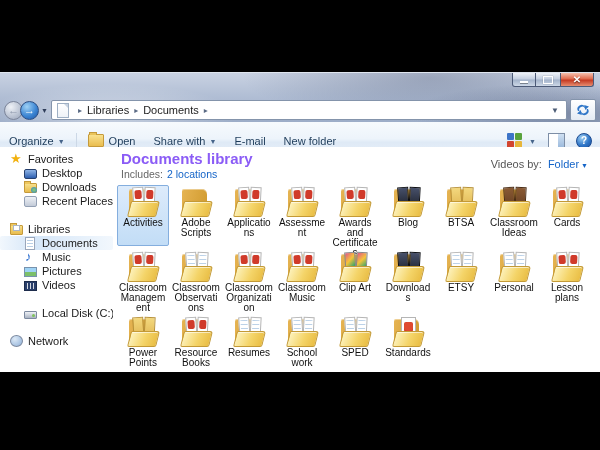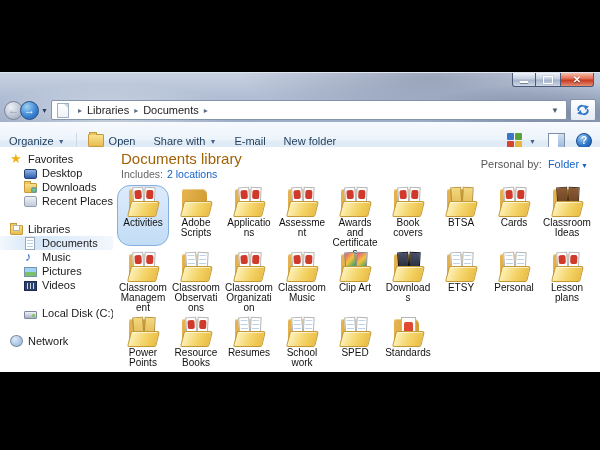--- a/index.html
+++ b/index.html
@@ -77,30 +77,30 @@
   .si-picture{background:linear-gradient(180deg,#9fd3f5 55%,#7cc06a 55%);border:1px solid #7792ad;height:10px;margin-top:1px;}
   .si-video{background:#2a3f6b;border:1px solid #1d2c4c;height:10px;margin-top:1px;}
   .si-video::after{content:"";position:absolute;inset:1px 0;background:repeating-linear-gradient(90deg,transparent 0 2px,rgba(255,255,255,.8) 2px 3px);}
   .si-computer{background:linear-gradient(#bcd0ea,#5a7db2);border:1px solid #3e567e;border-radius:2px;height:10px;margin-top:1px;}
   .si-disk{height:8px;margin-top:3px;background:linear-gradient(#eef1f6,#a9b3c3);border:1px solid #7d8aa0;border-radius:1px;}
   .si-disk::after{content:"";position:absolute;right:1px;top:2px;width:3px;height:3px;border-radius:50%;background:#7fc25a;}
   .si-network{background:radial-gradient(circle at 35% 30%,#dce9f6,#8fb0d8);border:1px solid #7d8aa0;border-radius:50%;height:12px;}
   
   .main{flex:1;position:relative;background:#fff;min-width:0;}
   .main-header{padding:3px 10px 0 8px;}
-  .lib-title{font-size:15px;color:#a16207;font-weight:400;}
+  .lib-title{font-size:15px;color:#8b5cf6;font-weight:700;}
   .includes{font-size:10.5px;color:#666;margin-top:1px;}
   .includes a{color:#1464c8;text-decoration:none;margin-left:4px;}
   .arrange{position:absolute;top:11px;right:12px;font-size:11px;color:#555;}
   .arrange .val{color:#1464c8;margin-left:6px;}
   .arrange .dd{color:#1464c8;font-size:7px;margin-left:2px;}
   
   .grid{position:absolute;top:38px;left:4px;right:0;bottom:0;display:flex;flex-wrap:wrap;align-content:flex-start;overflow:hidden;}
   .tile{width:52px;margin-right:1px;height:61px;margin-bottom:4px;text-align:center;border:1px solid transparent;border-radius:2px;box-sizing:border-box;}
-  .tile.selected{background:linear-gradient(#ddebfb,#c2ddf6);border-color:#84aede;border-radius:13px;}
+  .tile.selected{background:linear-gradient(#ddebfb,#c2ddf6);border-color:#84aede;}
   .tlabel{font-size:10px;line-height:10px;color:#111;word-wrap:break-word;overflow-wrap:break-word;padding:1px 1px 0;}
   .fico{position:relative;width:36px;height:30px;margin:1px auto 0;}
   .f-back{position:absolute;left:4px;top:2px;width:25px;height:23px;border-radius:2px 5px 2px 2px;
           background:linear-gradient(105deg,#e6b453,#d09a2e);box-shadow:inset 0 1px 0 rgba(255,255,255,.4);}
   .paper{position:absolute;top:0;width:11px;height:25px;background:#fff;border:1px solid #b5b5b5;box-sizing:border-box;}
   .p1{left:8px;transform:rotate(-4deg);}
   .p2{left:19px;height:26px;transform:rotate(3deg);}
   .f-front{position:absolute;left:2px;bottom:0;width:29px;height:16px;border-radius:2px 3px 2px 2px;
            background:linear-gradient(100deg,#fdf2bc 0%,#f4d468 55%,#e9bd44 100%);
            border:1px solid #c49a35;box-sizing:border-box;transform:skewX(-14deg);transform-origin:0 100%;
@@ -255,21 +255,21 @@
         </div>
       </div>
     <div class="main">
       <div class="main-header">
         <div class="lib-title">Documents library</div>
         <div class="includes">
           <span>Includes:</span><a href="#">2 locations</a>
         </div>
       </div>
       <div class="arrange">
-        <span>Personal by:</span><span class="val">Folder</span><span class="dd">▼</span>
+        <span>Videos by:</span><span class="val">Folder</span><span class="dd">▼</span>
       </div>
       <div class="grid" id="folder-grid">
 
       <div class="tile selected">
             <div class="fico f-pdf">
               <div class="f-back"></div>
               <div class="paper p1"></div>
               <div class="paper p2"></div>
               <div class="f-front"></div>
             </div>
@@ -303,54 +303,54 @@
           <div class="tile">
             <div class="fico f-pdf">
               <div class="f-back"></div>
               <div class="paper p1"></div>
               <div class="paper p2"></div>
               <div class="f-front"></div>
             </div>
             <div class="tlabel">Awards and Certificates</div>
           </div>
           <div class="tile">
-            <div class="fico f-pdf">
-              <div class="f-back"></div>
-              <div class="paper p1"></div>
-              <div class="paper p2"></div>
-              <div class="f-front"></div>
-            </div>
-            <div class="tlabel">Book covers</div>
+            <div class="fico f-photo-dark">
+              <div class="f-back"></div>
+              <div class="paper p1"></div>
+              <div class="paper p2"></div>
+              <div class="f-front"></div>
+            </div>
+            <div class="tlabel">Blog</div>
           </div>
           <div class="tile">
             <div class="fico f-folders">
               <div class="f-back"></div>
               <div class="paper p1"></div>
               <div class="paper p2"></div>
               <div class="f-front"></div>
             </div>
             <div class="tlabel">BTSA</div>
           </div>
           <div class="tile">
+            <div class="fico f-book">
+              <div class="f-back"></div>
+              <div class="paper p1"></div>
+              <div class="paper p2"></div>
+              <div class="f-front"></div>
+            </div>
+            <div class="tlabel">Classroom Ideas</div>
+          </div>
+          <div class="tile">
             <div class="fico f-pdf">
               <div class="f-back"></div>
               <div class="paper p1"></div>
               <div class="paper p2"></div>
               <div class="f-front"></div>
             </div>
             <div class="tlabel">Cards</div>
-          </div>
-          <div class="tile">
-            <div class="fico f-book">
-              <div class="f-back"></div>
-              <div class="paper p1"></div>
-              <div class="paper p2"></div>
-              <div class="f-front"></div>
-            </div>
-            <div class="tlabel">Classroom Ideas</div>
           </div>
           <div class="tile">
             <div class="fico f-pdf">
               <div class="f-back"></div>
               <div class="paper p1"></div>
               <div class="paper p2"></div>
               <div class="f-front"></div>
             </div>
             <div class="tlabel">Classroom Management</div>
           </div>

